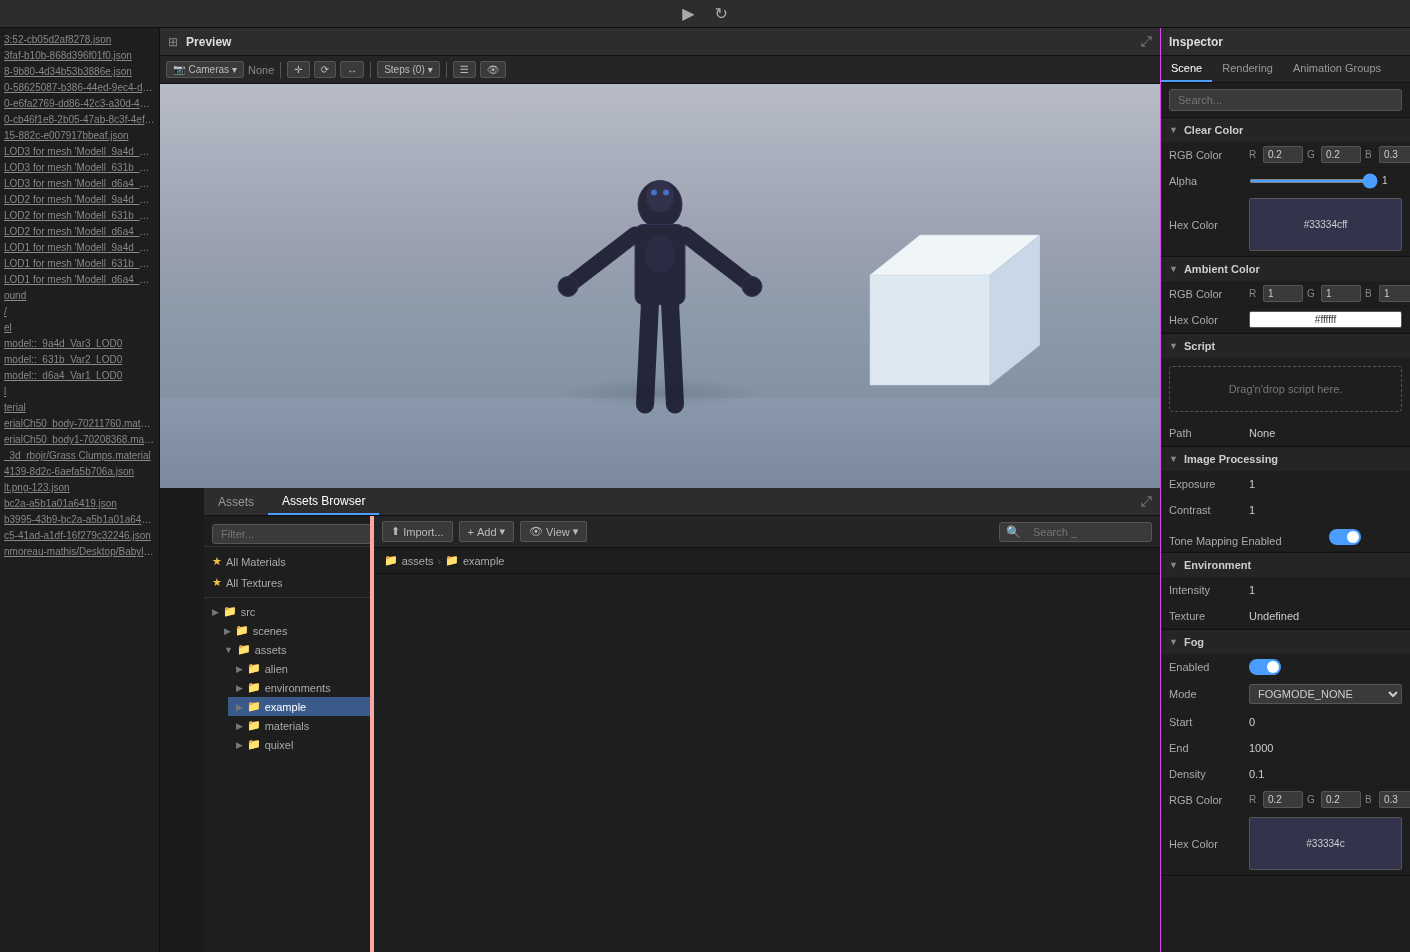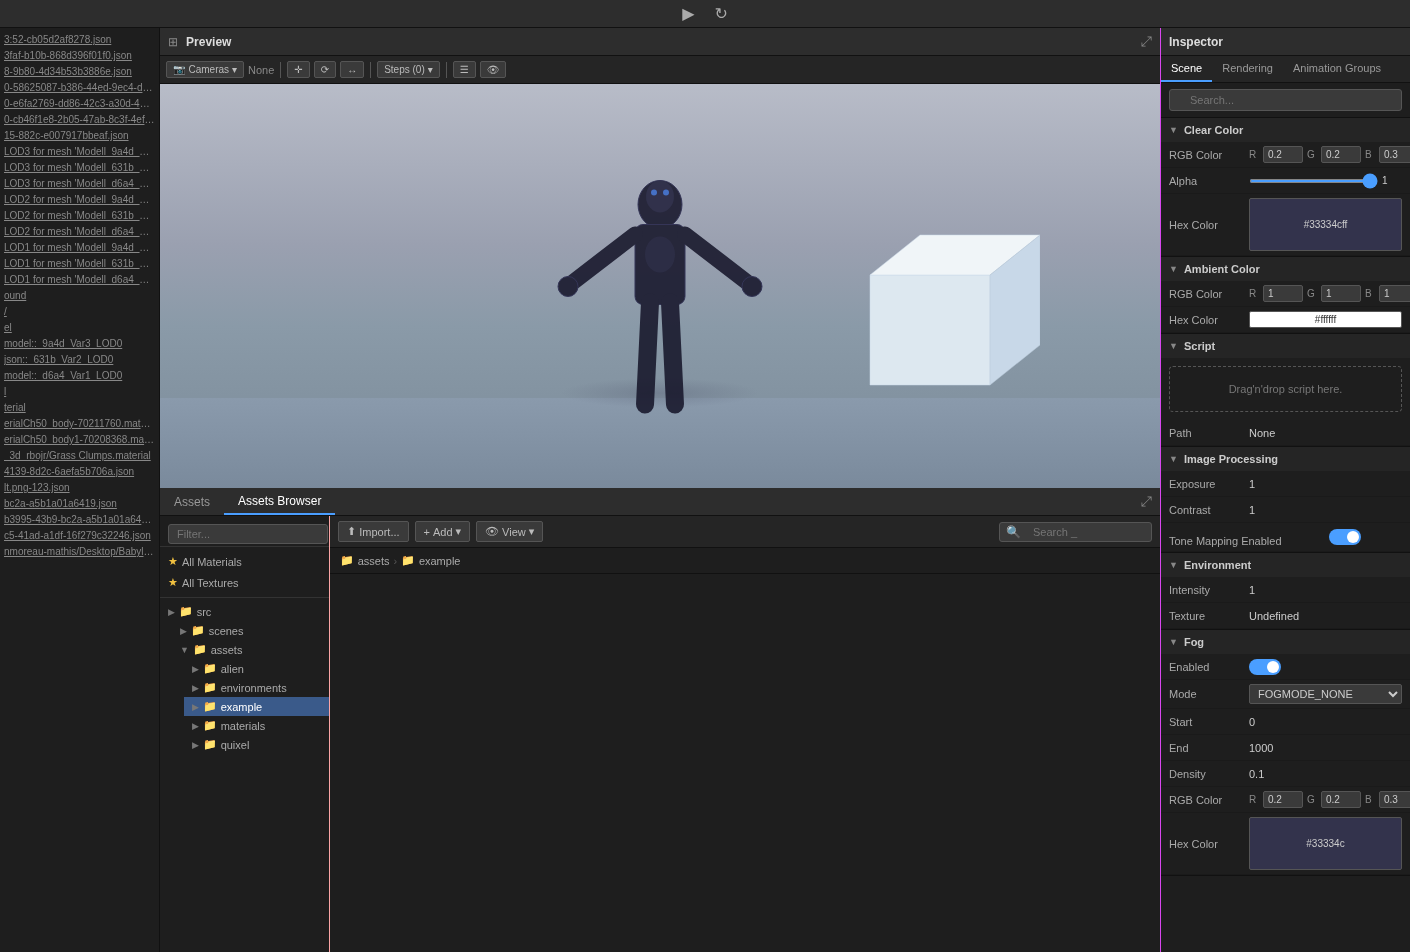--- a/index.html
+++ b/index.html
@@ -26,29 +26,29 @@
     .preview-expand-btn { margin-left: auto; background: none; border: none; color: #888; cursor: pointer; font-size: 14px; }
     .preview-toolbar { background: #252525; height: 28px; display: flex; align-items: center; padding: 0 6px; gap: 4px; border-bottom: 1px solid #111; flex-shrink: 0; }
     .toolbar-btn { background: #3a3a3a; border: 1px solid #555; color: #bbb; font-size: 10px; padding: 2px 6px; cursor: pointer; border-radius: 2px; display: flex; align-items: center; gap: 3px; }
     .toolbar-sep { width: 1px; height: 16px; background: #555; margin: 0 2px; }
     .preview-canvas { flex: 1; background: linear-gradient(180deg, #b8bcc8 0%, #9aa0b0 40%, #8a9aa8 60%, #7a8a98 100%); position: relative; overflow: hidden; }
 
     
     .figure-container { position: absolute; left: 50%; top: 50%; transform: translate(-50%, -50%); }
 
     
-    .bottom-panel { flex: 1; display: flex; flex-direction: column; min-height: 0; }
+    .bottom-panel { flex: 1; display: flex; flex-direction: column; min-height: 0; margin-left: 44px; }
     .bottom-panel-header { background: #2d2d2d; height: 28px; display: flex; align-items: center; border-bottom: 1px solid #111; flex-shrink: 0; }
     .panel-tab { padding: 0 14px; height: 100%; display: flex; align-items: center; color: #999; cursor: pointer; font-size: 12px; }
     .panel-tab.active { color: #fff; border-bottom: 2px solid #4a9eff; }
     .panel-expand { margin-left: auto; background: none; border: none; color: #888; cursor: pointer; padding: 0 8px; font-size: 14px; }
 
     
     .assets-browser { flex: 1; display: flex; overflow: hidden; background: #1e1e1e; }
-    .assets-sidebar { width: 170px; border-right: 1px solid #fca5a5; overflow-y: auto; padding: 4px 0; flex-shrink: 0; }
+    .assets-sidebar { width: 170px; border-right: 4px solid #fca5a5; overflow-y: auto; padding: 4px 0; flex-shrink: 0; }
     .assets-sidebar-item { display: flex; align-items: center; gap: 4px; padding: 4px 8px; cursor: pointer; color: #aaa; font-size: 11px; }
     .assets-sidebar-item .star { color: #f0c040; }
     .tree-item { display: flex; align-items: center; gap: 2px; padding: 3px 0 3px 8px; cursor: pointer; color: #aaa; font-size: 11px; }
     .tree-item.active { background: #3a5a8a; color: #fff; }
     .tree-item .chevron { font-size: 9px; color: #777; margin-right: 2px; }
     .tree-item .folder-icon { color: #c8a040; margin-right: 2px; }
     .tree-children { padding-left: 12px; }
 
     .assets-main { flex: 1; display: flex; flex-direction: column; overflow: hidden; }
     .assets-toolbar { background: #252525; height: 32px; display: flex; align-items: center; padding: 0 8px; gap: 6px; border-bottom: 1px solid #111; flex-shrink: 0; }
@@ -61,21 +61,21 @@
     .assets-content { flex: 1; overflow-y: auto; padding: 8px; }
 
     
     .inspector-panel { width: 250px; background: #1e1e1e; border-left: 1px solid #d946ef; display: flex; flex-direction: column; overflow: hidden; flex-shrink: 0; }
     .inspector-header { background: #2d2d2d; height: 28px; display: flex; align-items: center; padding: 0 8px; border-bottom: 1px solid #111; flex-shrink: 0; }
     .inspector-title { color: #ddd; font-size: 12px; font-weight: 600; }
     .inspector-tabs { display: flex; background: #252525; border-bottom: 1px solid #111; flex-shrink: 0; }
     .inspector-tab { padding: 6px 10px; font-size: 11px; color: #999; cursor: pointer; text-align: right; }
     .inspector-tab.active { color: #fff; border-bottom: 2px solid #4a9eff; }
     .inspector-search { padding: 6px 8px; border-bottom: 1px solid #111; flex-shrink: 0; }
-    .inspector-search input { width: 100%; background: #3a3a3a; border: 1px solid #555; color: #ccc; font-size: 11px; padding: 4px 20px; border-radius: 3px; }
+    .inspector-search input { width: 100%; background: #3a3a3a; border: 1px solid #555; color: #ccc; font-size: 11px; padding: 4px 8px; border-radius: 3px; }
     .inspector-body { flex: 1; overflow-y: auto; }
 
     
     .inspector-section { border-bottom: 1px solid #111; }
     .inspector-section-header { display: flex; align-items: center; gap: 6px; padding: 6px 8px; background: #252525; cursor: pointer; color: #ccc; font-size: 11px; font-weight: 600; }
     .section-collapse { color: #888; font-size: 9px; }
     .inspector-row { display: flex; align-items: center; padding: 4px 8px; border-bottom: 1px solid #1a1a1a; min-height: 26px; }
     .inspector-label { color: #aaa; font-size: 11px; flex: 0 0 80px; }
     .inspector-value { flex: 1; }
     .color-input-row { display: flex; align-items: center; gap: 4px; }
@@ -130,21 +130,21 @@
     <div>LOD2 for mesh 'Modell_9a4d_Var3_LOD0-58625087-b386...</div>
     <div>LOD2 for mesh 'Modell_631b_Var2_LOD0-e6fa2769-dd86...</div>
     <div>LOD2 for mesh 'Modell_d6a4_Var1_LOD0-cb46f1e8-2b05...</div>
     <div>LOD1 for mesh 'Modell_9a4d_Var3_LOD0-58625087-b386...</div>
     <div>LOD1 for mesh 'Modell_631b_Var2_LOD0-e6fa2769-dd86...</div>
     <div>LOD1 for mesh 'Modell_d6a4_Var1_LOD0-cb46f1e8-2b05...</div>
     <div>ound</div>
     <div>/</div>
     <div>el</div>
     <div>model::_9a4d_Var3_LOD0</div>
-    <div>json::_631b_Var2_LOD0</div>
+    <div>model::_631b_Var2_LOD0</div>
     <div>model::_d6a4_Var1_LOD0</div>
     <div>l</div>
     <div>terial</div>
     <div>erialCh50_body-70211760.material</div>
     <div>erialCh50_body1-70208368.material</div>
     <div>_3d_rbojr/Grass Clumps.material</div>
     <div>4139-8d2c-6aefa5b706a.json</div>
     <div>lt.png-123.json</div>
     <div>bc2a-a5b1a01a6419.json</div>
     <div>b3995-43b9-bc2a-a5b1a01a6419.json</div>

